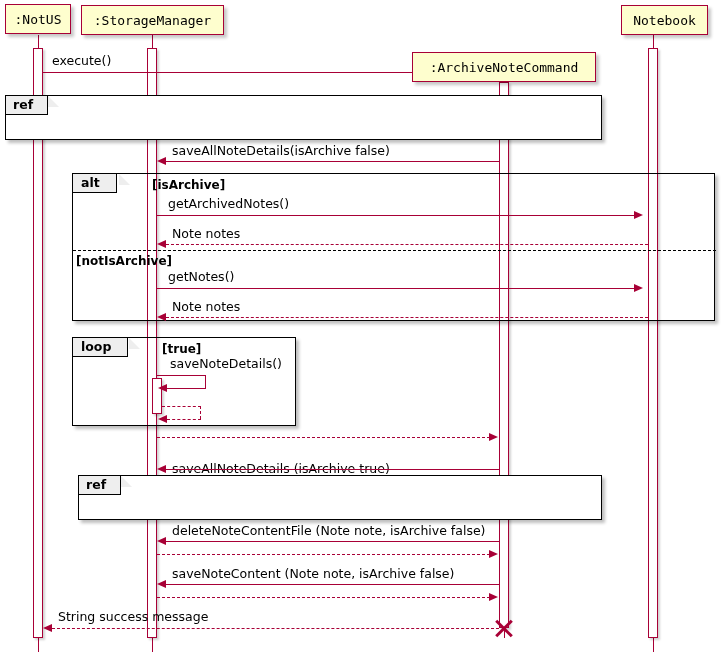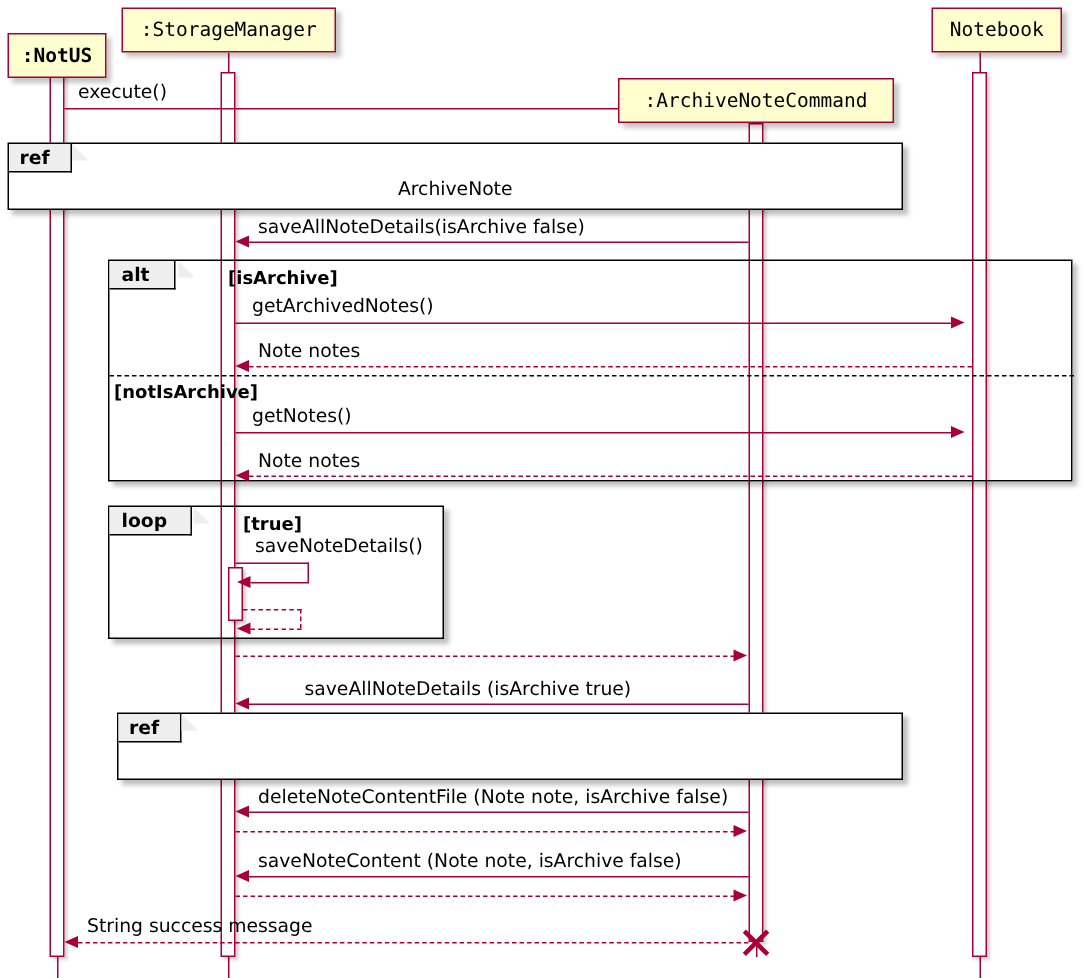--- a/index.html
+++ b/index.html
@@ -196,21 +196,20 @@
   <div class="activation" style="left:499px; top:82px; height:546px;"></div>
   <div class="activation" style="left:648px; top:48px; height:590px;"></div>
 
   <div class="activation" style="left:152px; top:378px; height:36px;"></div>
 
   <div class="ref-box" style="left:5px; top:95px; width:597px; height:45px;">
     <div class="ref-tag">
       <span>ref</span>
     </div>
     <div class="ref-tag-corner" style="left:42px;"></div>
-    <div class="ref-title" style="top:24px;">ArchiveNote</div>
   </div>
 
   <div class="group-box" style="left:72px; top:173px; width:643px; height:148px;">
     <div class="group-tag">
       <span>alt</span>
     </div>
     <div class="ref-tag-corner" style="left:46px;"></div>
     <div class="group-cond" style="left:79px; top:5px;">[isArchive]</div>
     <div class="group-divider" style="left:0; top:76px; width:643px;"></div>
     <div class="group-cond" style="left:3px; top:81px;">[notIsArchive]</div>
@@ -262,21 +261,21 @@
   <div class="arrow left" style="left:158px; top:384px;"></div>
 
   <div class="msg-line dashed" style="left:162px; top:406px; width:39px;"></div>
   <div class="msg-vert dashed" style="left:200px; top:406px; height:13px;"></div>
   <div class="msg-line dashed" style="left:167px; top:419px; width:34px;"></div>
   <div class="arrow left" style="left:158px; top:415px;"></div>
 
   <div class="msg-line dashed" style="left:157px; top:437px; width:333px;"></div>
   <div class="arrow right" style="left:489px; top:433px;"></div>
 
-  <div class="msg-label" style="left:172px; top:453px;margin-left:31px;">saveAllNoteDetails (isArchive true)</div>
+  <div class="msg-label" style="left:172px; top:463px;">saveAllNoteDetails (isArchive true)</div>
   <div class="msg-line" style="left:166px; top:469px; width:333px;"></div>
   <div class="arrow left" style="left:157px; top:465px;"></div>
 
   <div class="msg-label" style="left:172px; top:525px;">deleteNoteContentFile (Note note, isArchive false)</div>
   <div class="msg-line" style="left:166px; top:541px; width:333px;"></div>
   <div class="arrow left" style="left:157px; top:537px;"></div>
 
   <div class="msg-line dashed" style="left:157px; top:554px; width:333px;"></div>
   <div class="arrow right" style="left:489px; top:550px;"></div>
 
@@ -289,21 +288,21 @@
 
   <div class="msg-label" style="left:58px; top:611px;">String success message</div>
   <div class="msg-line dashed" style="left:52px; top:628px; width:447px;"></div>
   <div class="arrow left" style="left:43px; top:624px;"></div>
 
   <div class="destroy" style="left:493px; top:617px;">
     <span class="a"></span>
       <span class="b"></span>
   </div>
 
-  <div class="participant" style="left:5px; top:22px; width:66px; height:30px;font-weight:bold;">
+  <div class="participant" style="left:5px; top:4px; width:66px; height:30px;">
     <span>:NotUS</span>
   </div>
   <div class="participant" style="left:412px; top:52px; width:184px; height:30px;">
     <span>:ArchiveNoteCommand</span>
   </div>
   <div class="participant" style="left:81px; top:5px; width:143px; height:30px;">
     <span>:StorageManager</span>
   </div>
   <div class="participant" style="left:621px; top:5px; width:87px; height:30px;">
     <span>Notebook</span>

